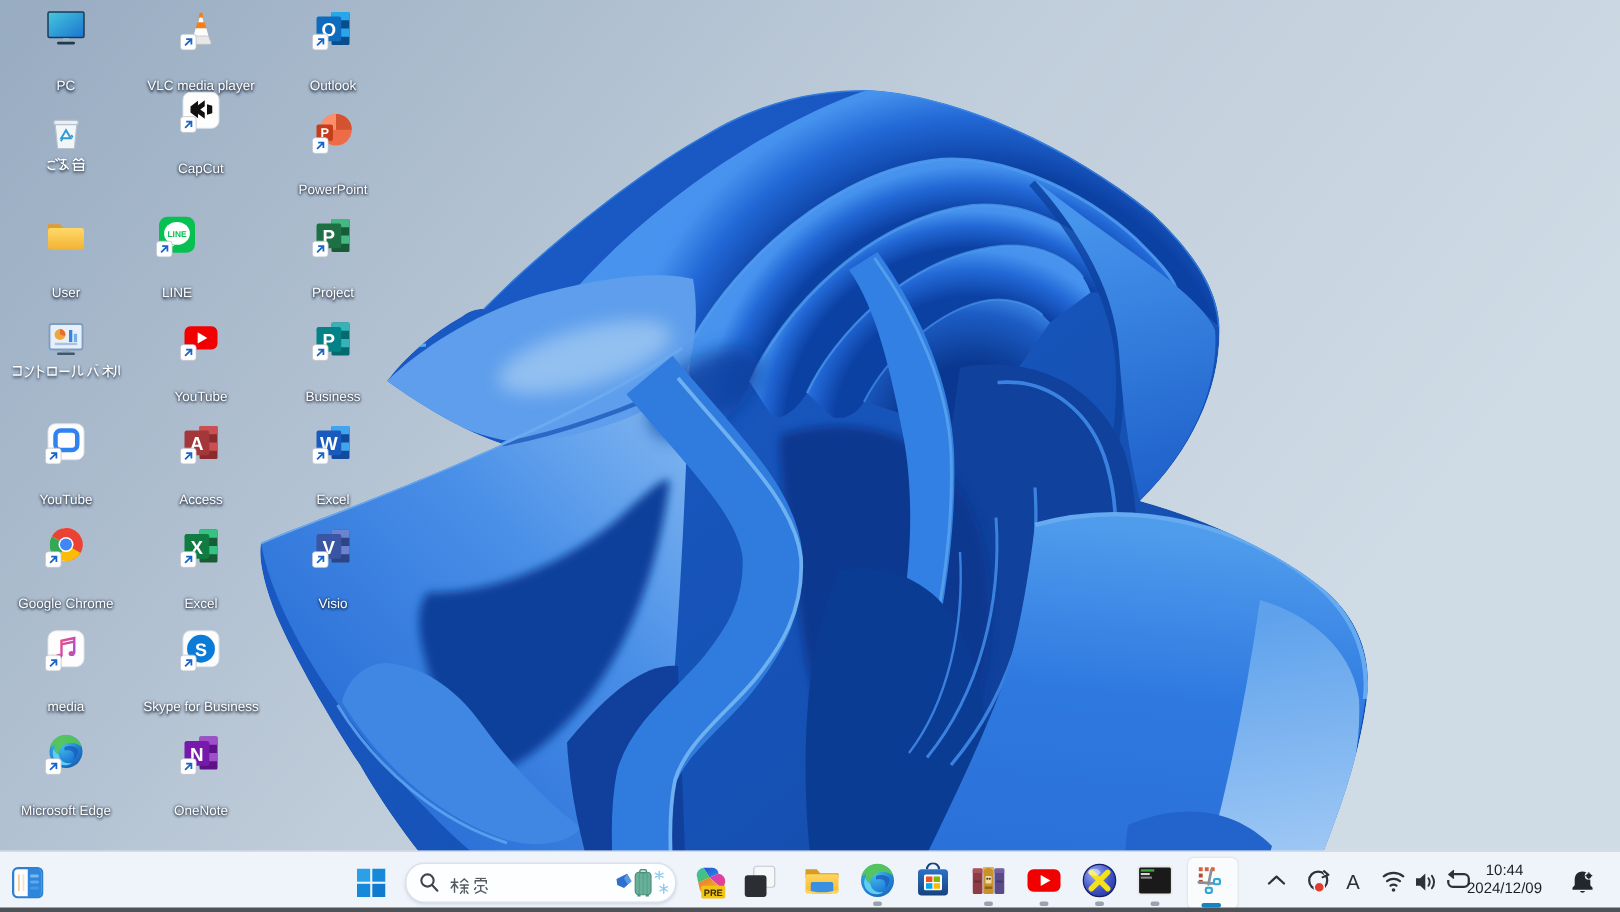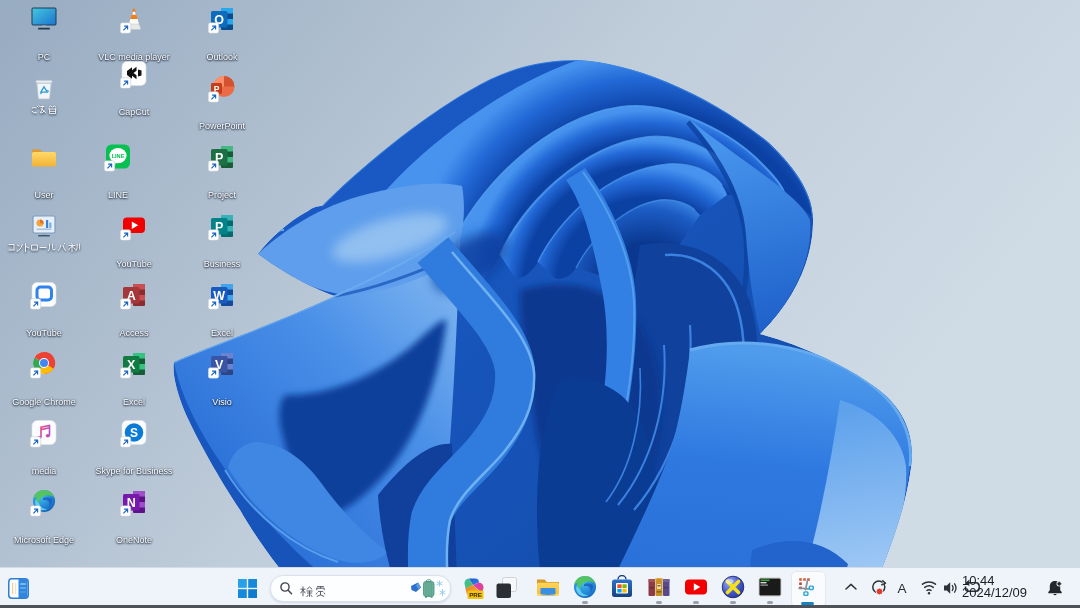--- a/index.html
+++ b/index.html
@@ -677,21 +677,21 @@
  <path d="M101,9.5 h2.8 l3.4,-3.2 v11.4 l-3.4,-3.2 h-2.8 Z" fill="#2e3136"></path>
  <g stroke="#2e3136" fill="none" stroke-width="1.3" stroke-linecap="round">
   <path d="M109.3,9.5 a4.5,4.5 0 0 1 0,5"></path>
   <path d="M111.6,7.8 a7.5,7.5 0 0 1 0,8.4"></path>
  </g>
  <g stroke="#2e3136" fill="none" stroke-width="1.5" stroke-linejoin="round">
   <path d="M126,6.8 h7 a3.2,3.2 0 0 1 3.2,3.2 v2 a3.2,3.2 0 0 1 -3.2,3.2 h-7.5 a3,3 0 0 1 -3,-3 v-1.6"></path>
   <path d="M126.3,4.2 l-3.4,2.8 l3.4,2.6" fill="#2e3136" stroke-width="1"></path>
  </g>
 </svg>
-<div class="abs" style="left:962px;top:7px;width:82px;height:24px;font-size:13px;line-height:11.5px;color:#1b1e24;text-align:left">10:44<br>2024/12/09</div>
+<div class="abs" style="left:962px;top:7px;width:82px;height:24px;font-size:10px;line-height:11.5px;color:#1b1e24;text-align:center">10:44<br>2024/12/09</div>
 <svg class="abs" style="left:1047px;top:11px" width="17" height="18" viewBox="0 0 17 18">
  <path d="M8,2 c-3.6,0 -5.2,2.6 -5.2,5.6 v3.6 l-1.5,1.7 v1.3 h13.4 v-1.3 l-1.5,-1.7 V7.6 c0,-3 -1.6,-5.6 -5.2,-5.6 Z" fill="#23262b"></path>
  <path d="M6.3,15 a1.8,1.8 0 0 0 3.4,0 Z" fill="#23262b"></path>
  <circle cx="12.2" cy="4.8" r="2.7" fill="#eff3fa"></circle>
         <circle cx="12.2" cy="4.8" r="1.7" fill="#23262b"></circle>
  <path d="M12.2,3.4 v-0.9 M12.2,6.2 v0.9 M10.8,4.8 h-0.9 M13.6,4.8 h0.9" stroke="#23262b" stroke-width="0.8"></path>
 </svg>
 </div>
 <div id="strip"></div>
 </div>

